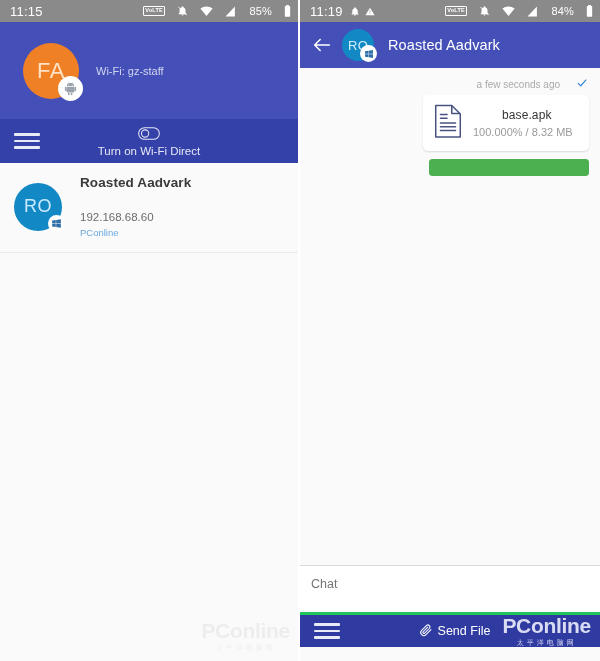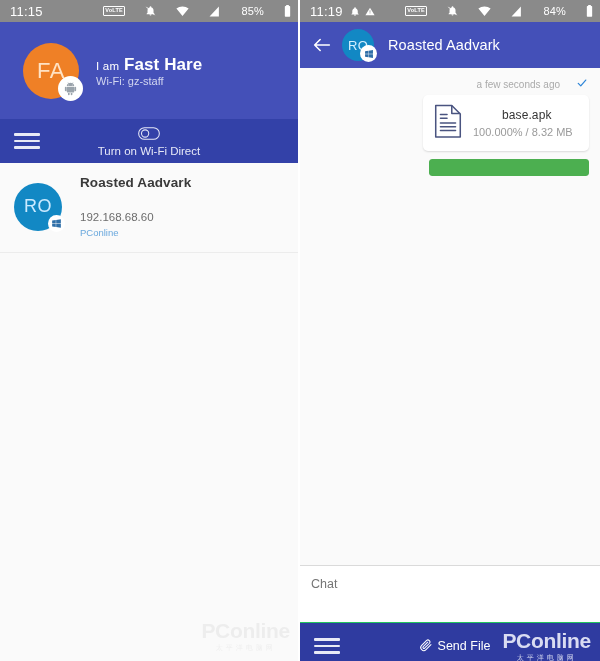--- a/index.html
+++ b/index.html
@@ -18,21 +18,21 @@
 
   
   .statusbar {
     height: 22px; background: #8a8a8a; color: #ffffff;
     display: flex; align-items: center; padding: 0 7px 0 10px;
     font-size: 11px; letter-spacing: .2px;
   }
   .sb-time { font-size: 13px; }
   .sb-left-icons { display: flex; align-items: center; gap: 5px; margin-left: 7px; }
   .sb-spacer { flex: 1; }
-  .sb-right { display: flex; align-items: center; gap: 20px; }
+  .sb-right { display: flex; align-items: center; gap: 12px; }
   .volte {
     border: 1.2px solid #fff; border-radius: 1px; font-size: 5.5px;
     padding: 1px 1.5px; line-height: 1; font-weight: bold; letter-spacing: .2px;
   }
   .sb-pct { font-size: 11px; margin-left: 1px; }
   svg.ic { display: block; }
 
   
   .profile-header {
     background: #4450b8; height: 97px; position: relative;
@@ -141,31 +141,31 @@
   .file-name { font-size: 12px; color: #353535; letter-spacing: .1px; padding-left: 29px; }
   .file-meta { font-size: 11px; color: #9a9a9a; margin-top: 4px; }
   .progress-track {
     width: 160px; height: 17px; border-radius: 3px;
     background: #e4e4e4; margin-top: 8px; overflow: hidden;
   }
   .progress-fill { height: 100%; background: #4caf50; border-radius: 3px; }
 
   
   .chat-input {
-    height: 58px; background: #ffffff; border-top: 1px solid #dadada;
-    border-bottom: 1px solid #22c55e; padding: 8px 11px;
+    height: 50px; background: #ffffff; border-top: 1px solid #dadada;
+    border-bottom: 3px solid #22c55e; padding: 8px 11px;
   }
   .chat-input-text {
     font-size: 12.5px; color: #9c9c9c; background: transparent;
     border: none; outline: none; width: 100%; font-family: inherit;
   }
 
   
   .bottom-bar {
-    height: 46px; background: #2f3ba0; display: flex; align-items: center;
+    height: 32px; background: #2f3ba0; display: flex; align-items: center;
     padding: 0 9px 0 14px; position: relative;
   }
   .bb-spacer { flex: 1; }
   .send-file { display: flex; align-items: center; gap: 5px; color: #ffffff; font-size: 12.5px; }
   .bb-watermark { margin-left: 12px; text-align: center; }
 </style>
 </head>
 <body>
 
 <div class="screens">
@@ -206,24 +206,20 @@
     <div class="profile-header">
       <div class="avatar-wrap">
         <div class="avatar orange">FA</div>
         <div class="badge">
           <svg width="15" height="15" viewBox="0 0 24 24">
               <path fill="#9aa3ab" d="M6 9h12v8.2a1.3 1.3 0 0 1-1.3 1.3H7.3A1.3 1.3 0 0 1 6 17.2zM4.3 9a1.3 1.3 0 0 0-1.3 1.3v4.9a1.3 1.3 0 1 0 2.6 0v-4.9A1.3 1.3 0 0 0 4.3 9zm15.4 0a1.3 1.3 0 0 0-1.3 1.3v4.9a1.3 1.3 0 1 0 2.6 0v-4.9A1.3 1.3 0 0 0 19.7 9zM9 19h1.6v2.6a1.3 1.3 0 1 1-2.6 0V19zm4.4 0H15v2.6a1.3 1.3 0 1 1-2.6 0V19zM8.4 3.6l-.9-1.5a.3.3 0 1 1 .5-.3l.9 1.6a7.3 7.3 0 0 1 6.2 0l.9-1.6a.3.3 0 1 1 .5.3l-.9 1.5A6 6 0 0 1 18 8H6a6 6 0 0 1 2.4-4.4zM9.2 5.6a.7.7 0 1 0 0 1.4.7.7 0 0 0 0-1.4zm5.6 0a.7.7 0 1 0 0 1.4.7.7 0 0 0 0-1.4z"></path>
             </svg>
         </div>
       </div>
       <div class="profile-text">
-        <div class="profile-line1">
-          <span class="iam">I am</span>
-          <span>Fast Hare</span>
-        </div>
         <div class="profile-line2">Wi-Fi: gz-staff</div>
       </div>
     </div>
 
     <div class="wifi-bar">
       <div class="hamburger">
         <span></span>
           <span></span>
           <span></span>
       </div>

